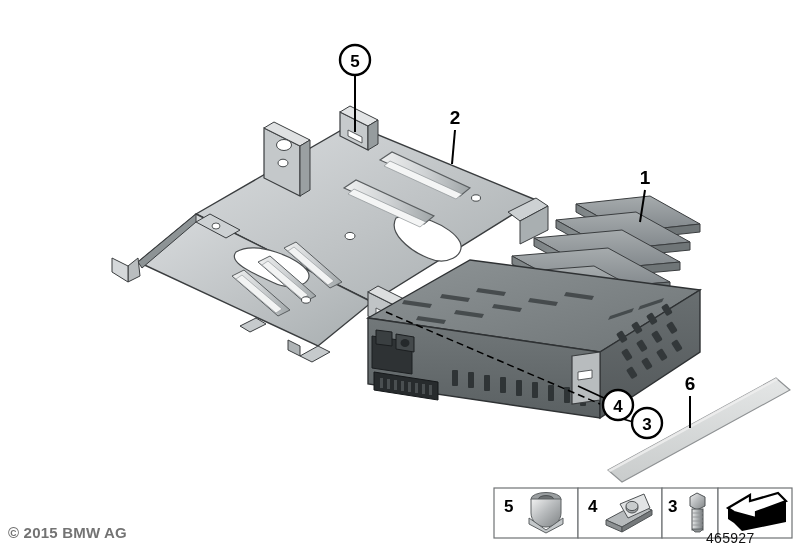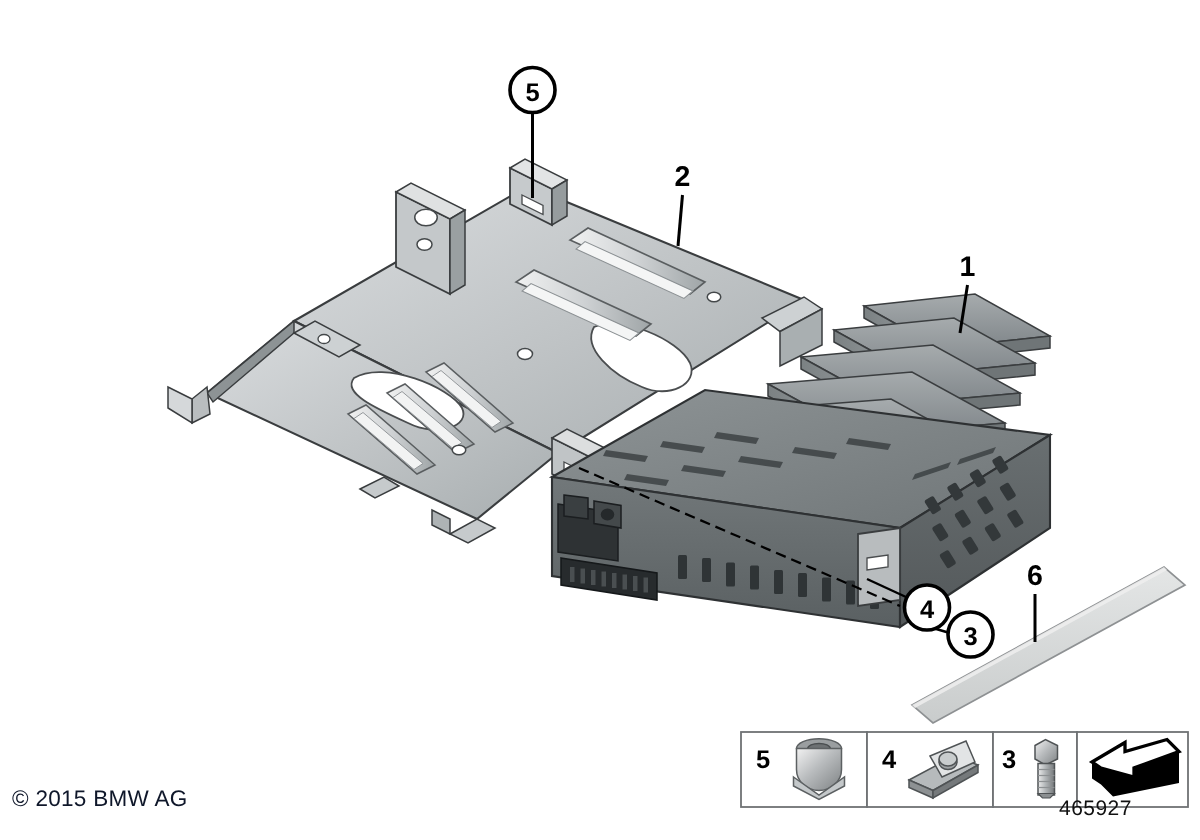--- a/index.html
+++ b/index.html
@@ -1,19 +1,19 @@
 <!DOCTYPE html>
 <html><head>
 <meta charset="utf-8">
 <style>
   html,body{margin:0;padding:0;}
   body{width:800px;height:560px;background:#ffffff;font-family:"Liberation Sans",sans-serif;overflow:hidden;position:relative;}
   #stage{position:absolute;left:0;top:0;width:800px;height:560px;}
   svg{display:block;}
-  .copy{position:absolute;left:8px;top:524px;font-size:15px;font-weight:normal;color:#0f172a;letter-spacing:.2px;}
+  .copy{position:absolute;left:8px;top:524px;font-size:15px;font-weight:bold;color:#737373;letter-spacing:.2px;}
   .partno{position:absolute;left:706px;top:530px;font-size:14px;color:#111;letter-spacing:.3px;}
   .cn{font-family:"Liberation Sans",sans-serif;font-weight:bold;font-size:19px;fill:#000;}
   .cnum{font-family:"Liberation Sans",sans-serif;font-weight:bold;font-size:17px;fill:#000;}
   .lg{font-family:"Liberation Sans",sans-serif;font-weight:bold;font-size:17px;fill:#000;}
 </style>
 </head>
 <body>
 
 <div id="stage">
 <svg width="800" height="560" viewBox="0 0 800 560">

